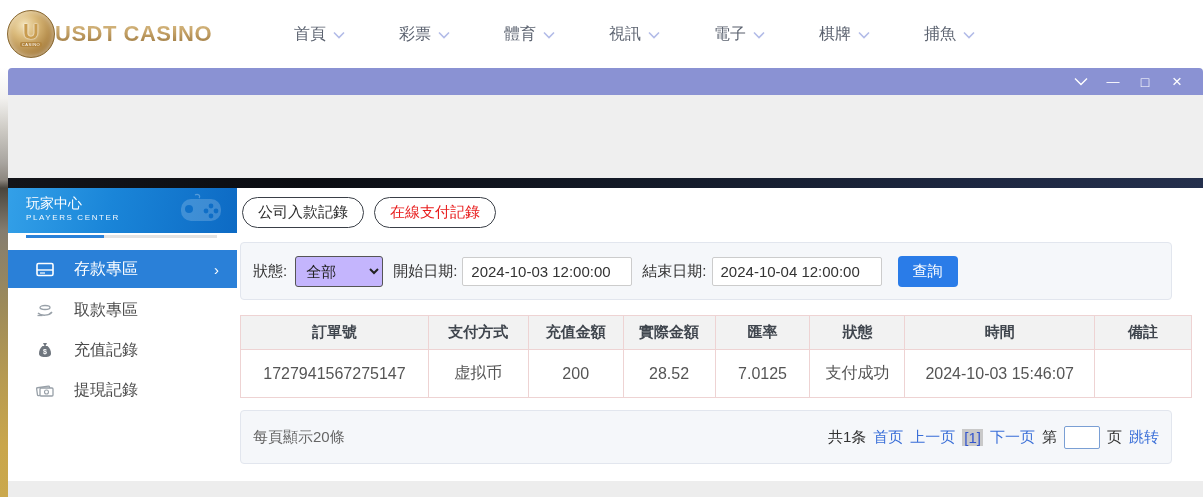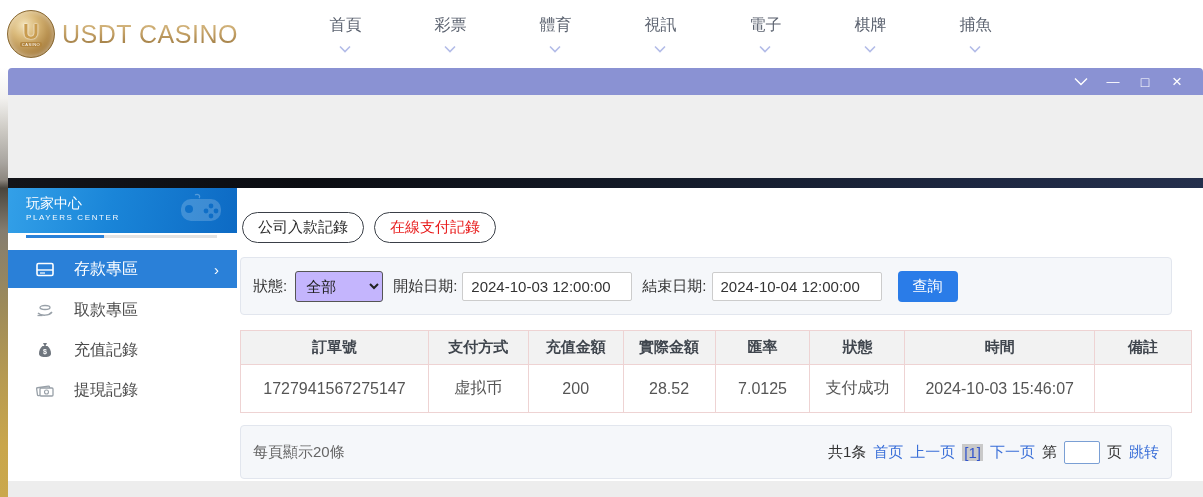--- a/index.html
+++ b/index.html
@@ -22,28 +22,28 @@
     border: 1px solid #8a6a34;
     display: flex; flex-direction: column; align-items: center; justify-content: center;
     position: relative; box-shadow: inset 0 0 6px rgba(255,255,255,.6);
   }
   .logo-u {
     font-size: 22px; font-weight: bold; color: #c99c4f;
     text-shadow: 0 0 1px #fff, 0 0 2px #ffffff; line-height: 20px;
   }
   .logo-sub { font-size: 4px; color: #fff; background: #b3863f; padding: 0 2px; border-radius: 2px; letter-spacing: .5px; }
   .brand-text {
-    margin-left: 7px; font-size: 25px; font-weight: normal; letter-spacing: 0.5px;
+    font-size: 22px; font-weight: bold; letter-spacing: 0.5px;
     background: linear-gradient(180deg, #dcc08a 0%, #c3a065 45%, #96733c 100%);
     -webkit-background-clip: text; background-clip: text; color: transparent;
   }
   .nav-items { display: flex; margin-left: 55px; }
   .nav-item {
     width: 105px; display: flex; align-items: center; justify-content: center;
-    gap: 7px; font-size: 16px; color: #5c6370; cursor: pointer; flex-direction: column;
+    gap: 7px; font-size: 16px; color: #5c6370; cursor: pointer;
   }
   .nav-chevron { display: inline-flex; margin-top: 2px; }
 
   
   .left-strip {
     position: absolute; left: 0; top: 68px; width: 8px; height: 429px;
     background: linear-gradient(180deg,
       #ffffff 0%, #f2f1ef 7%, #cfccc6 14%, #a9a5a0 22%, #8e8880 26%,
       #4a463e 28%, #857d6f 38%, #9c8a5a 55%, #b69a52 72%, #c9a64b 88%, #caa84d 100%);
   }
@@ -90,21 +90,21 @@
   .sidebar-menu { margin-top: 12px; }
   .menu-item {
     height: 40px; display: flex; align-items: center; padding-left: 28px; gap: 20px;
     font-size: 16px; color: #4a4a4a; cursor: pointer; position: relative;
   }
   .menu-item .mi-icon { width: 18px; display: flex; justify-content: center; }
   .menu-item.active { background: #2a80d8; color: #ffffff; height: 38px; margin-bottom: 2px; }
   .menu-item.active .arrow { position: absolute; right: 18px; font-size: 15px; color: #fff; }
 
   
-  .main-panel { position: absolute; left: 232px; top: 16px; width: 932px; }
+  .main-panel { position: absolute; left: 232px; top: 1px; width: 932px; }
   .tabs-row { display: flex; gap: 10px; margin-top: 8px; margin-left: 2px; }
   .tab-pill {
     height: 31px; padding: 0 15px; display: flex; align-items: center;
     border: 1.5px solid #3a3f47; border-radius: 16px; background: #fff;
     font-size: 15px; color: #2b2b2b; cursor: pointer;
   }
   .tab-pill.active { color: #e81c1c; }
 
   .filter-panel {
     margin-top: 14px; height: 58px; background: #f5f7fa;

